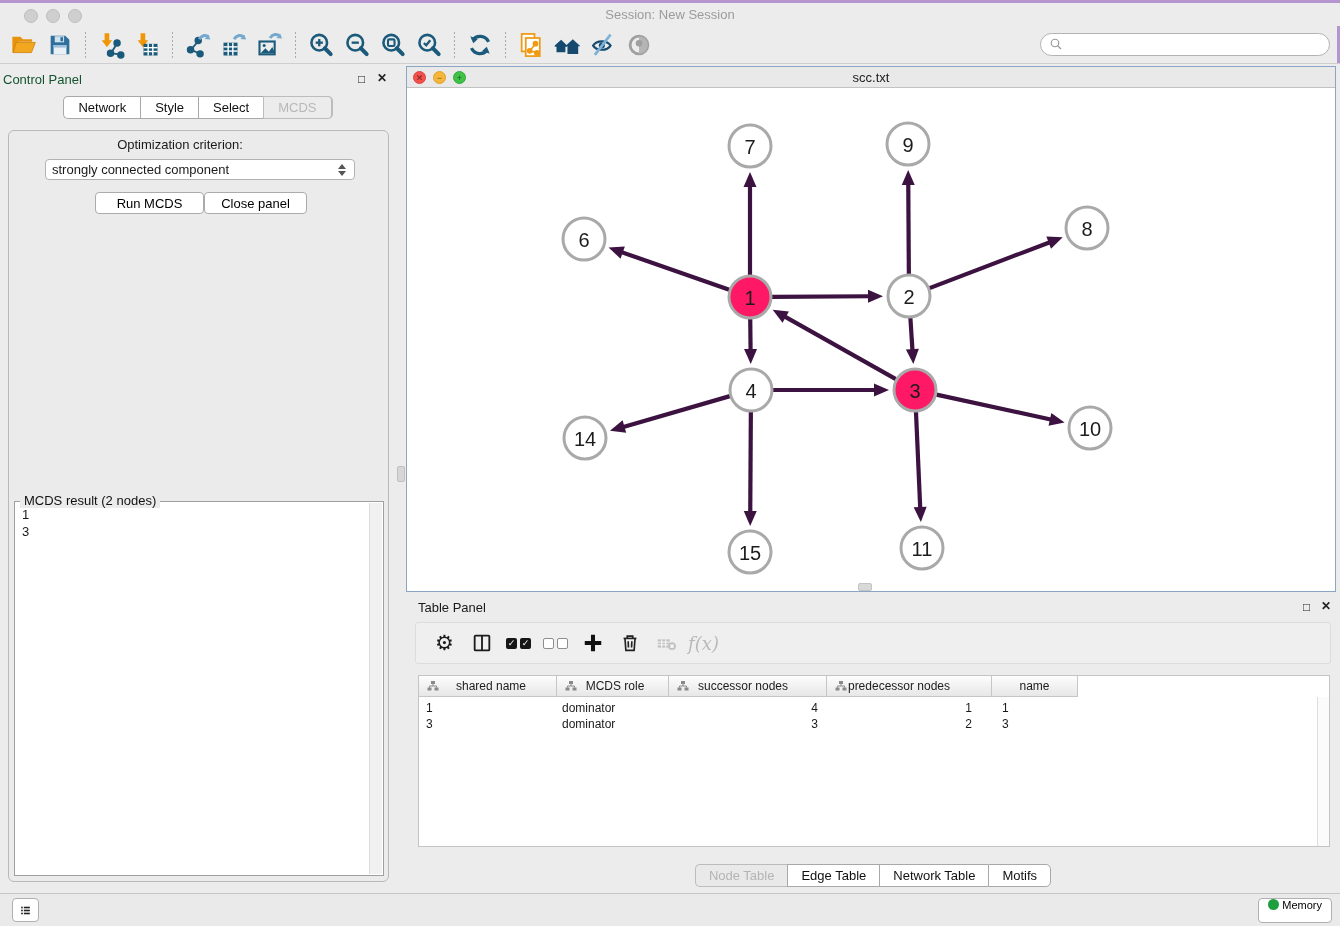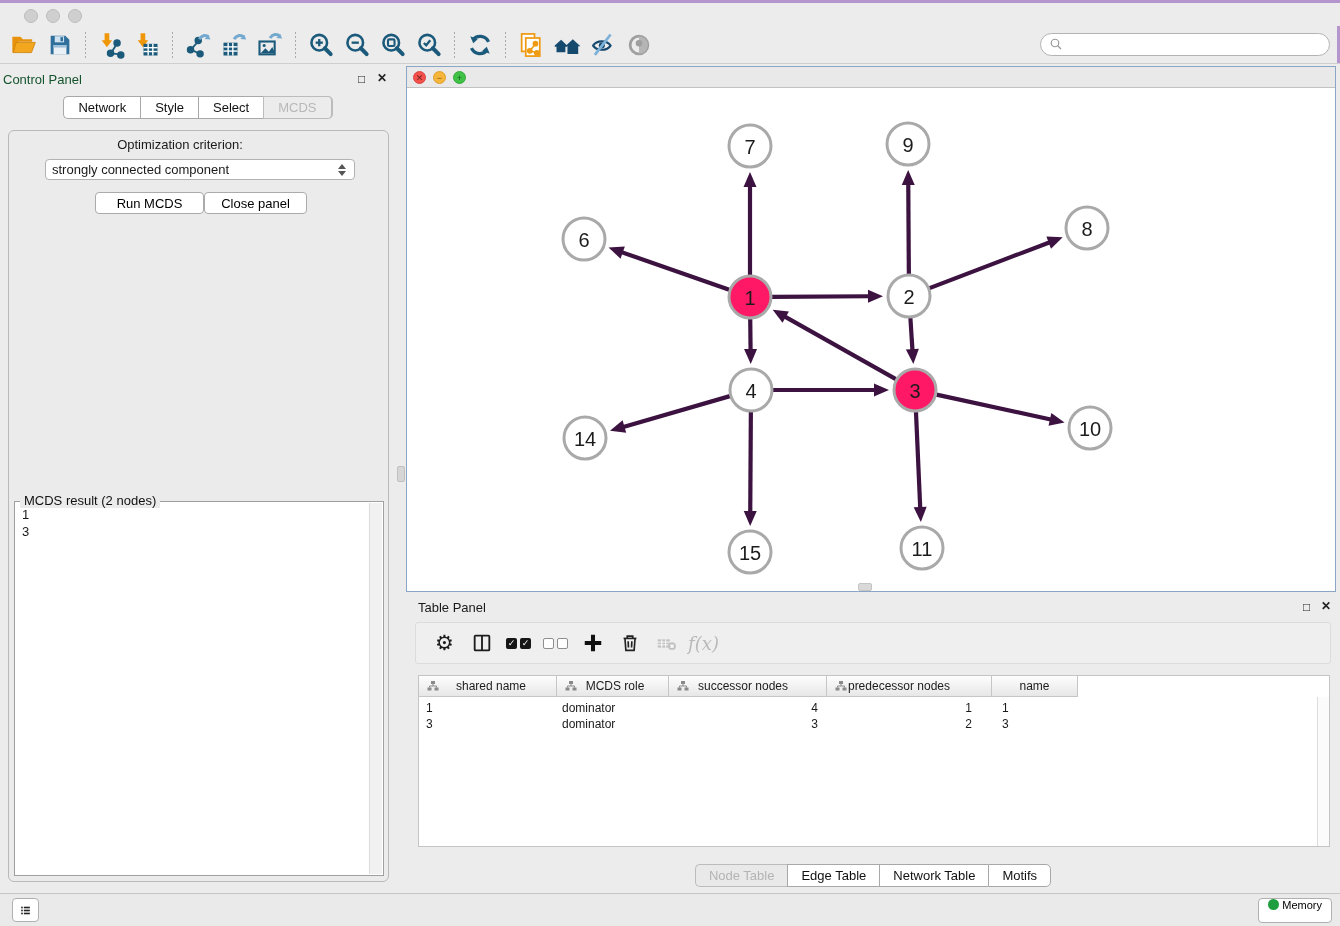--- a/index.html
+++ b/index.html
@@ -140,20 +140,21 @@
 </head>
 <body>
 
 <div class="abs screen-edge-top"></div>
 <div class="abs screen-edge-right"></div>
 
 <div class="abs titlebar">
   <span class="tl-dot" style="left:24px"></span>
   <span class="tl-dot" style="left:46px"></span>
   <span class="tl-dot" style="left:68px"></span>
+  <div class="title">Session: New Session</div>
 </div>
 
 <div class="abs toolbar">
   <button class="tb-btn">
       <svg viewBox="0 0 24 24">
         <path fill="#e8930e" d="M2 5h7l2 2h8v2.3H7.2L4.2 18.5H2z"></path>
         <path fill="#f2a71f" stroke="#cf8108" stroke-width="0.7" d="M5.3 9.8h16.4l-3.3 8.7H2.7z"></path>
       </svg>
     </button>
   <button class="tb-btn">
@@ -339,20 +340,21 @@
     <div>3</div>
   </div>
   <div class="scroll"></div>
 </div>
 
 <div class="abs netwin">
   <div class="net-titlebar">
     <span class="tl2 red" style="left:6px">✕</span>
     <span class="tl2 yel" style="left:26px">−</span>
     <span class="tl2 grn" style="left:46px">+</span>
+    <div class="net-title">scc.txt</div>
   </div>
   <svg id="graph-svg" class="net-canvas" width="928" height="503" viewBox="0 0 928 503">
       <g>
         <line x1="343" y1="187" x2="343" y2="97" stroke="#3c1240" stroke-width="4.2"></line>
         <polygon points="343,84 349.5,99 336.5,99" fill="#3c1240"></polygon>
         <line x1="322.23121807335133" y1="201.7434376400866" x2="213.81738614269537" y2="163.86390600166465" stroke="#3c1240" stroke-width="4.2"></line>
         <polygon points="201.54492409513023,159.5759373344431 217.84944156054692,158.38736246514694 213.56147289332537,170.65982451271205" fill="#3c1240"></polygon>
         <line x1="364.9995649035371" y1="208.86163795658152" x2="463.00077130736605" y2="208.24527816787818" stroke="#3c1240" stroke-width="4.2"></line>
         <polygon points="476.0005142049107,208.16351877858546 461.04169055623635,214.757727984234 460.9599311669436,201.75798508668936" fill="#3c1240"></polygon>
         <line x1="343.236545465451" y1="230.99872828694365" x2="343.580669402155" y2="263.00225440041805" stroke="#3c1240" stroke-width="4.2"></line>

